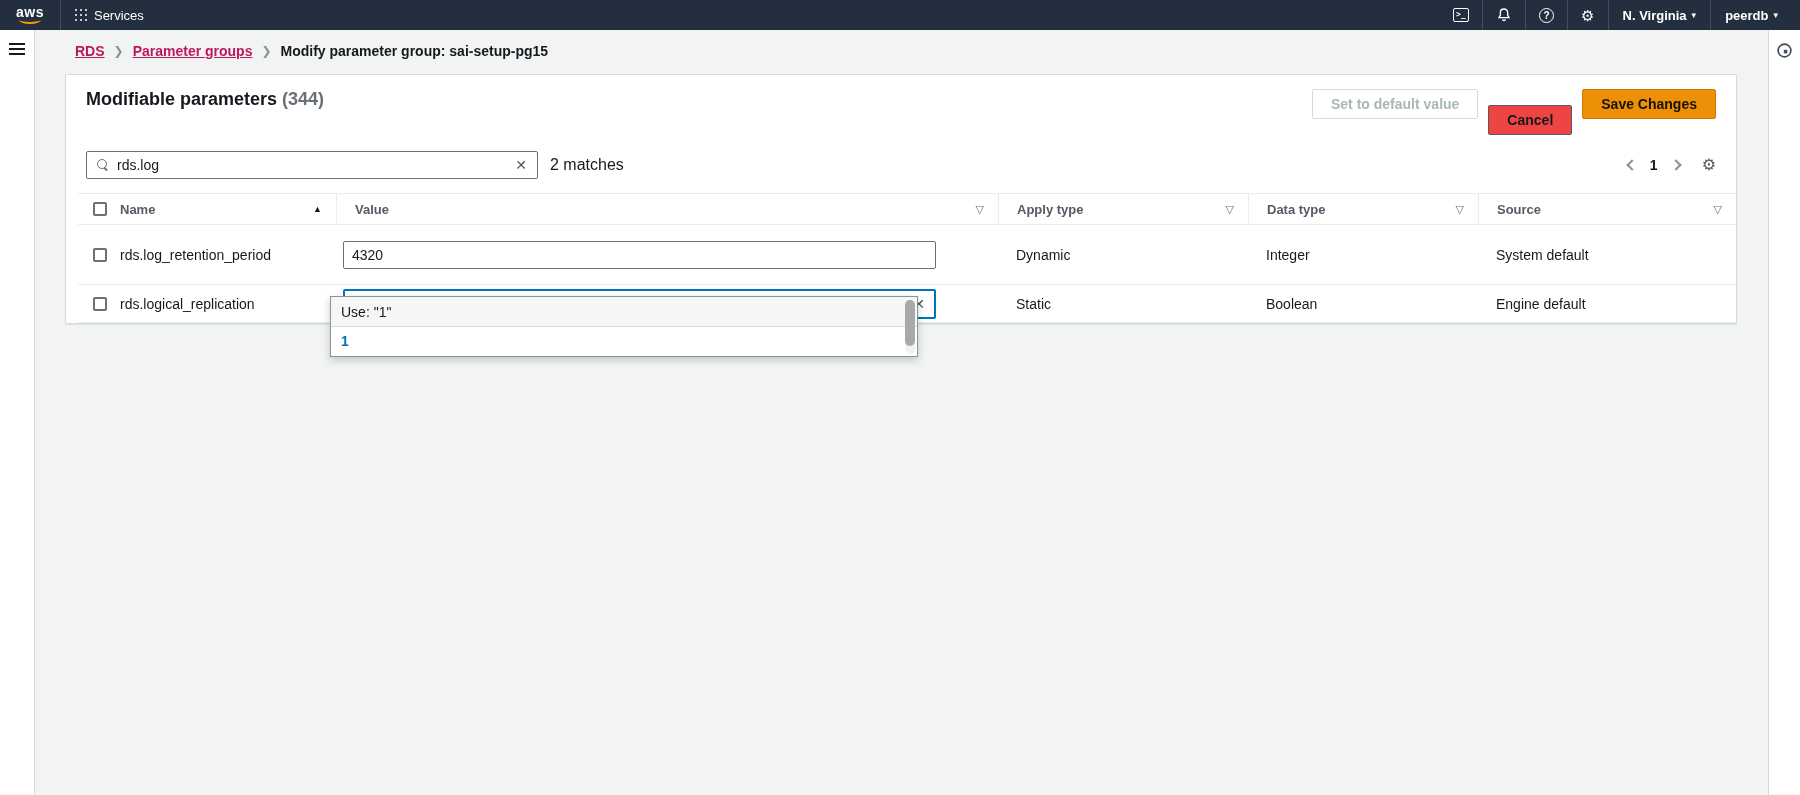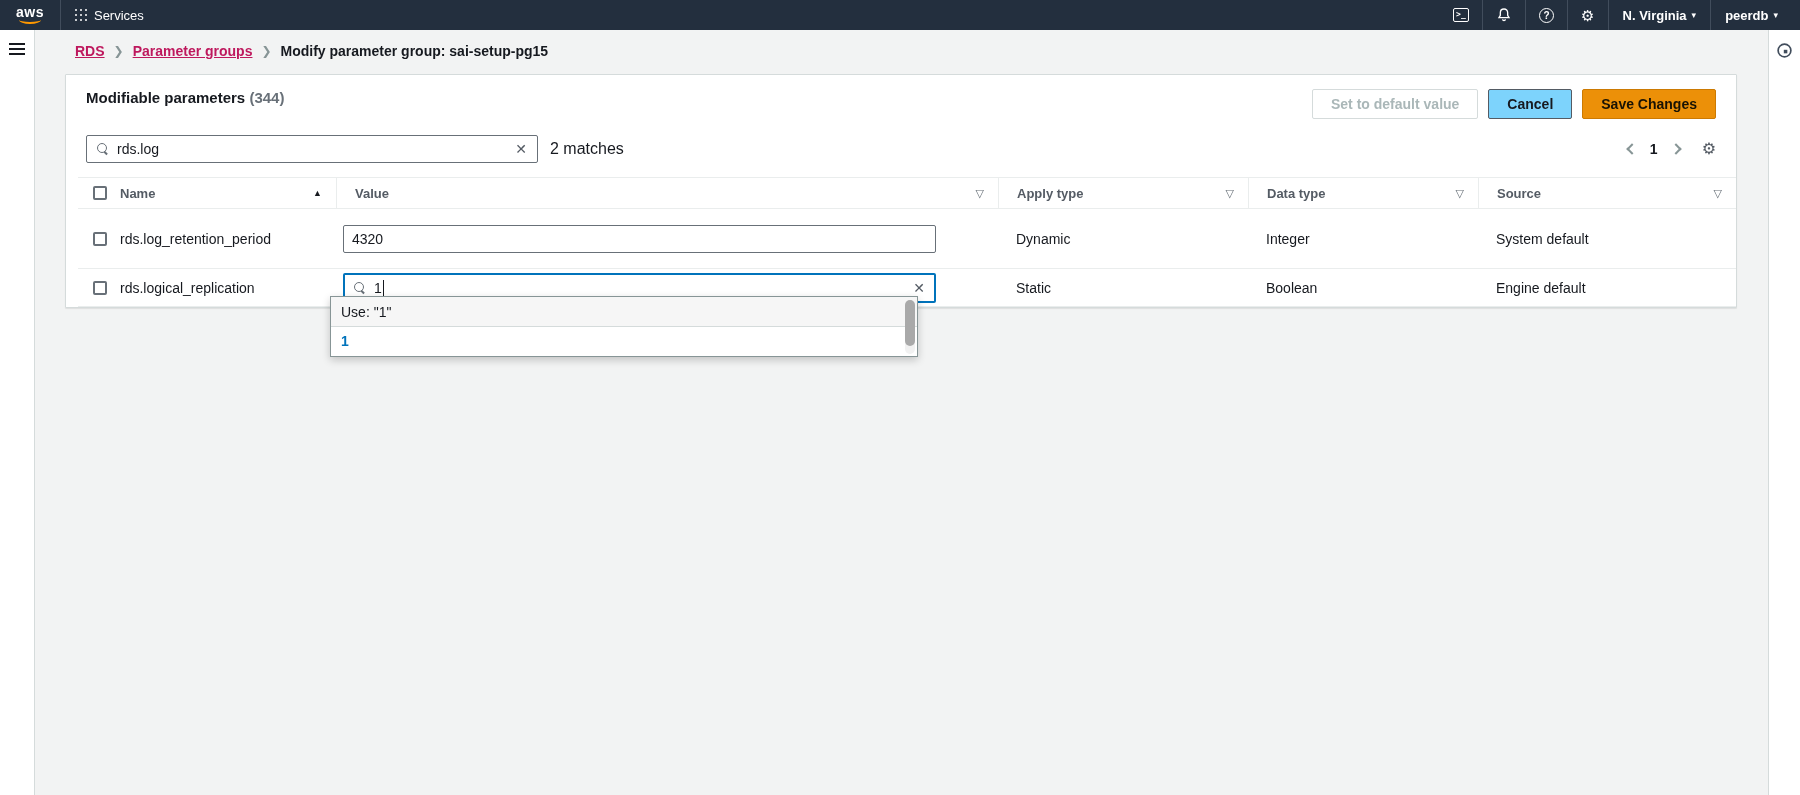--- a/index.html
+++ b/index.html
@@ -52,27 +52,27 @@
   
   .breadcrumb { position:absolute; top:43px; left:75px; display:flex; align-items:center; gap:9px; font-size:14px; }
   .crumb-link { color:#be185d; text-decoration:underline; cursor:pointer;font-weight:bold; }
   .crumb-sep { color:#879596; font-size:12px; }
   .crumb-current { color:#16191f; font-weight:bold; }
 
   
   .card { position:absolute; left:65px; top:74px; width:1672px; background:#fff;
           border:1px solid #d5dbdb; border-radius:1px; box-shadow:0 1px 1px rgba(0,0,0,.08); }
   .card-head { display:flex; align-items:flex-start; justify-content:space-between; padding:14px 20px 6px; }
-  .page-title { font-size:15px; font-weight:bold; color:#16191f; }
+  .page-title { font-size:18px; font-weight:bold; color:#16191f; }
   .page-count { color:#687078; font-weight:bold; }
   .actions { display:flex; gap:10px; }
   .btn { height:30px; padding:0 18px; font-size:14px; font-weight:bold; border-radius:2px;
          font-family:inherit; cursor:pointer; }
   .btn-disabled { background:#fff; border:1px solid #d5dbdb; color:#aab7b8; cursor:default; }
-  .btn-normal { background:#7dd3fc; border:1px solid #545b64; color:#16191f; }
+  .btn-normal { background:#ef4444; border:1px solid #545b64; color:#16191f;margin-top:16px; }
   .btn-primary { background:#ec9008; border:1px solid #cc7a02; color:#181204; }
 
   
   .filter-row { display:flex; align-items:center; padding:8px 20px 0; height:40px; }
   .filter-box { width:452px; height:28px; border:1px solid #687078; border-radius:2px;
                 display:flex; align-items:center; padding:0 10px; color:#687078; background:#fff; }
   .filter-box input { flex:1; border:none; outline:none; font-size:14px; color:#16191f; margin-left:8px; font-family:inherit; }
   .clear-x { color:#545b64; font-size:14px; cursor:pointer; line-height:1; }
   .matches { margin-left:12px; font-size:16px; color:#16191f; }
   .pager { margin-left:auto; display:flex; align-items:center; gap:14px; }

